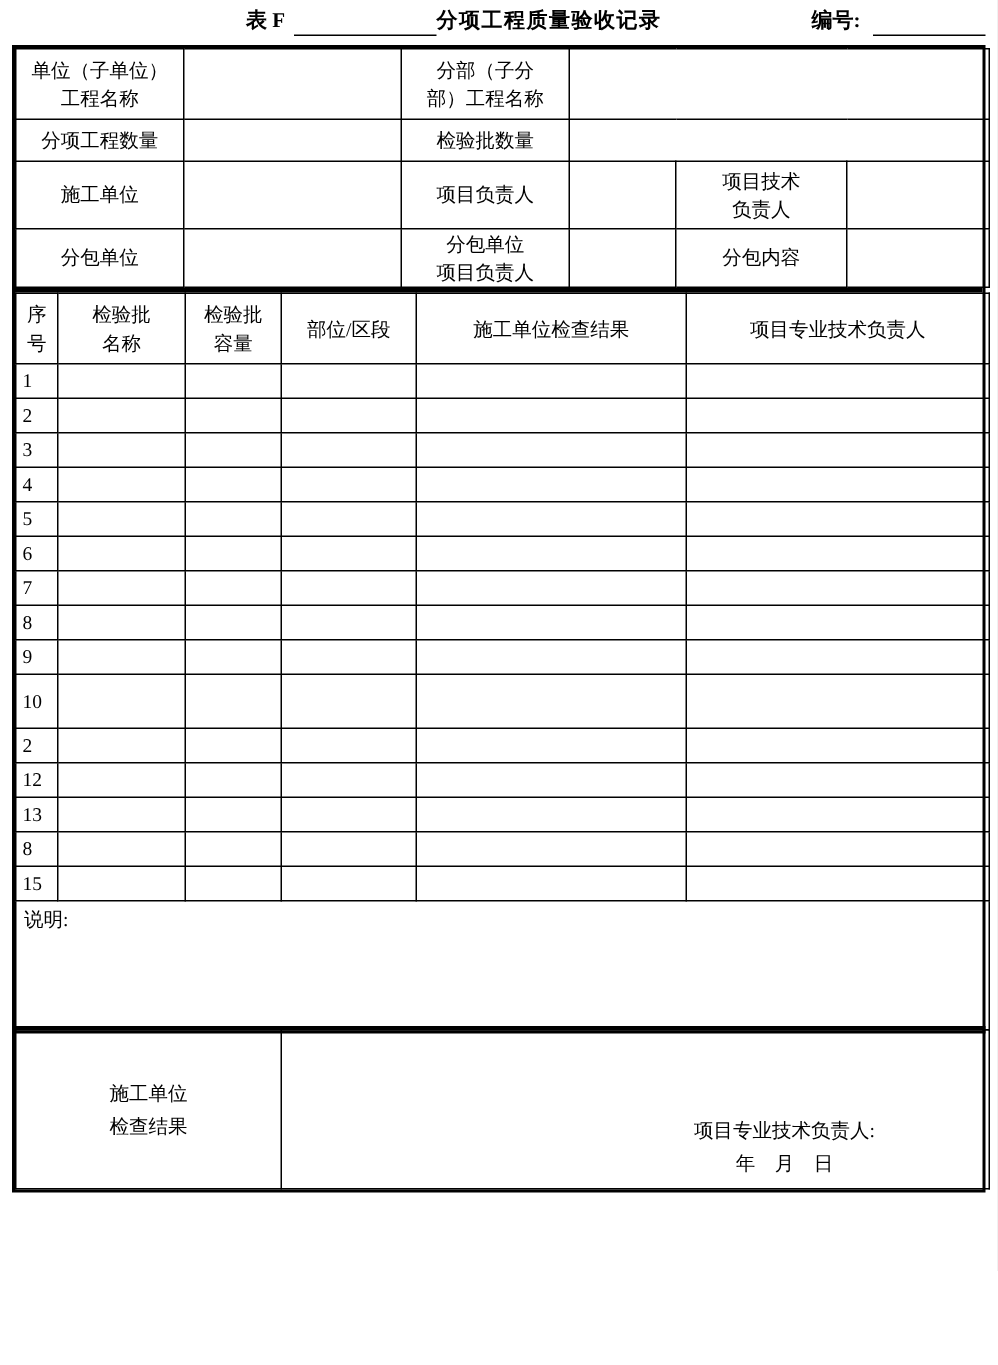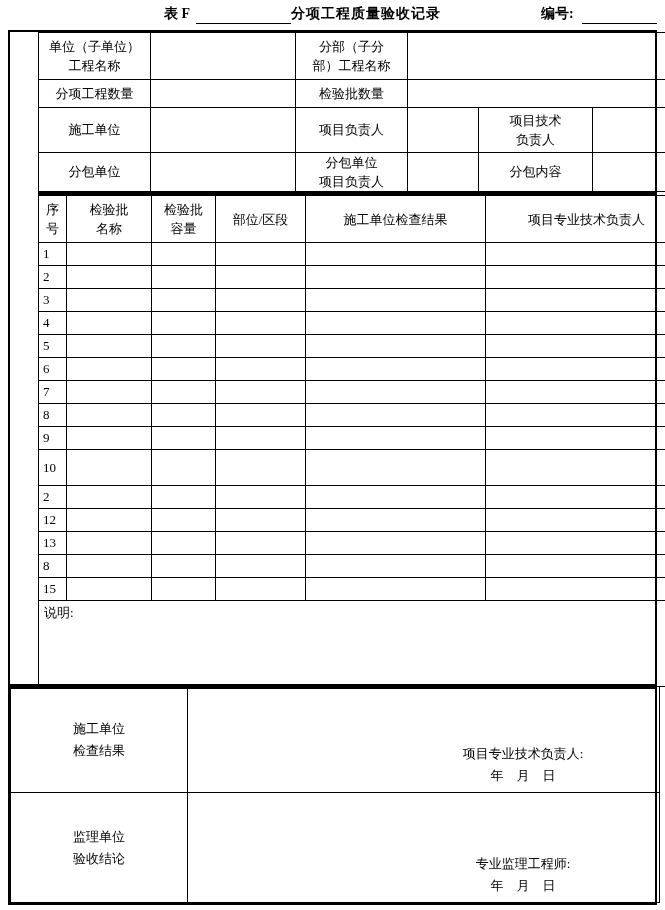--- a/index.html
+++ b/index.html
@@ -22,21 +22,21 @@
   .t-blank2 { flex:1; height:19px; border-bottom:1.5px solid #000; margin-left:8px; }
 
   
   table { border-collapse:collapse; table-layout:fixed; width:649px; }
   td, th { border:1px solid #000; font-size:13px; font-weight:normal;
            text-align:center; vertical-align:middle; padding:0; overflow:hidden; }
   .pre { white-space:pre-line; line-height:19px; }
   .prespace { white-space:pre;font-family:Liberation Serif, serif; }
 
   
-  .upper { position:absolute; top:30px; left:8px; width:649px; border:2px solid #000;padding-left:28px; }
+  .upper { position:absolute; top:30px; left:8px; width:649px; border:2px solid #000; }
   .upper table { width:100%; }
   .thick-divider { height:3px; background:#000; }
 
   .main-table .no-cell { text-align:left; padding-left:4px; }
   .main-table th { line-height:19px; }
   .remark-cell { text-align:left; vertical-align:top; padding:3px 5px; line-height:18px; }
 
   
   .bottom { position:absolute; top:684px; left:8px; width:649px; border:2px solid #000; }
   .bottom table { width:100%; }
@@ -267,27 +267,17 @@
           <tr style="height:106px">
         <td class="pre bot-label">施工单位
 检查结果</td>
         <td>
           <div class="sig">
             <div>项目专业技术负责人:</div>
             <div class="prespace">年    月    日</div>
           </div>
         </td>
       </tr>
-      <tr style="height:110px">
-        <td class="pre bot-label">监理单位
-验收结论</td>
-        <td>
-          <div class="sig">
-            <div>专业监理工程师:</div>
-            <div class="prespace">年    月    日</div>
-          </div>
-        </td>
-      </tr>
     </tbody>
       </table>
   </div>
 
 </div>
 
 </body></html>

